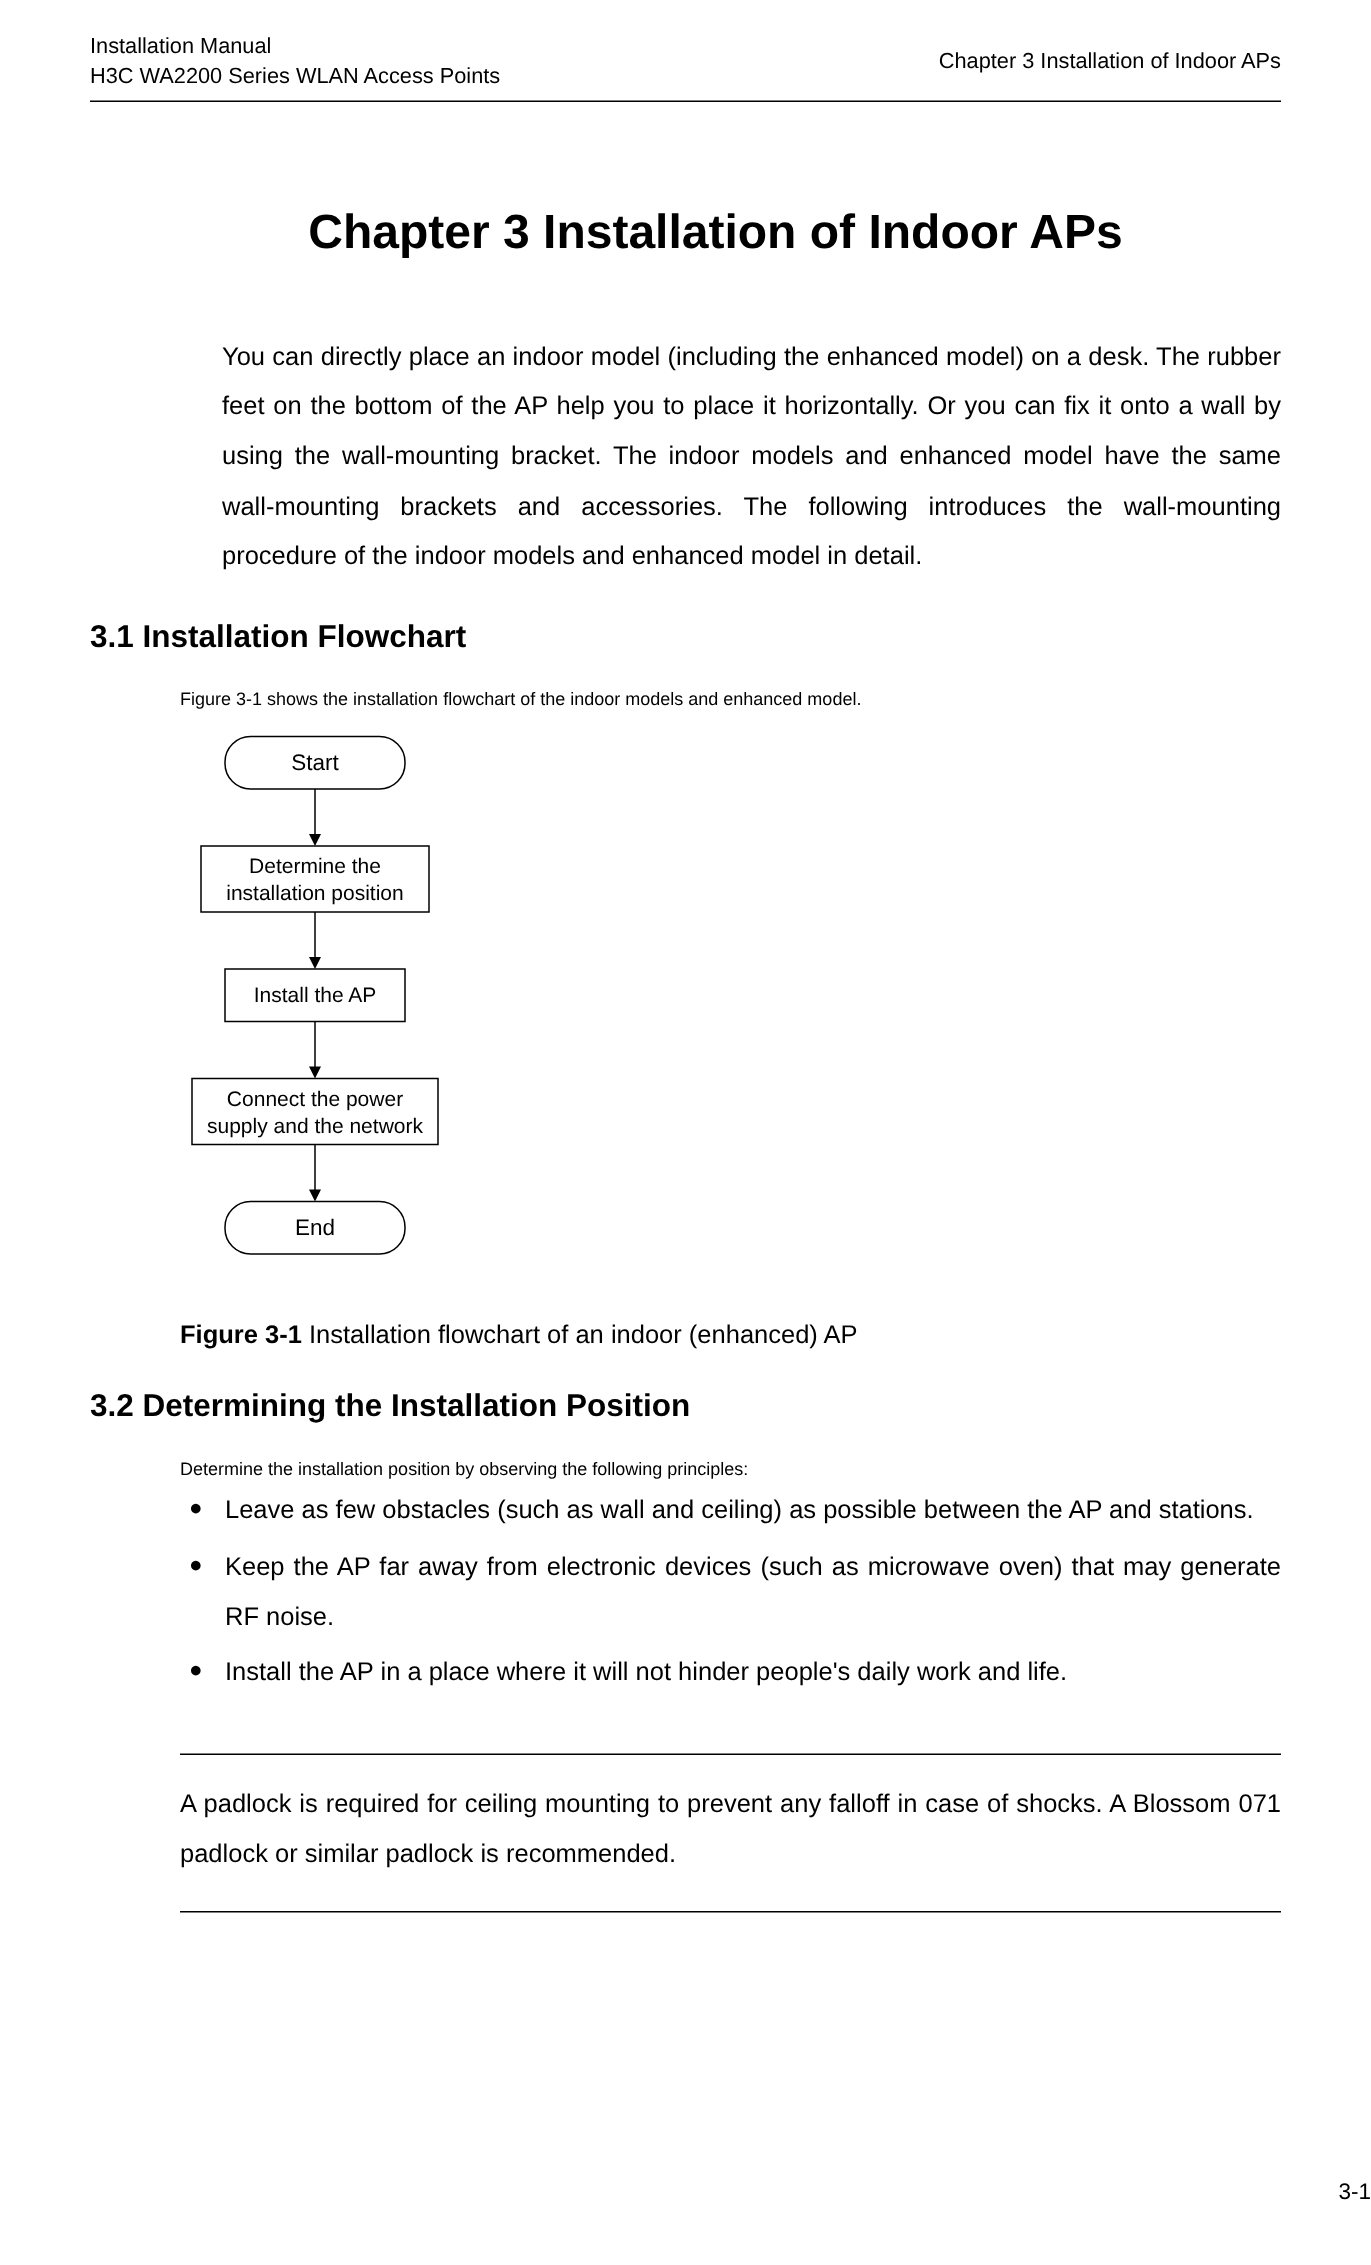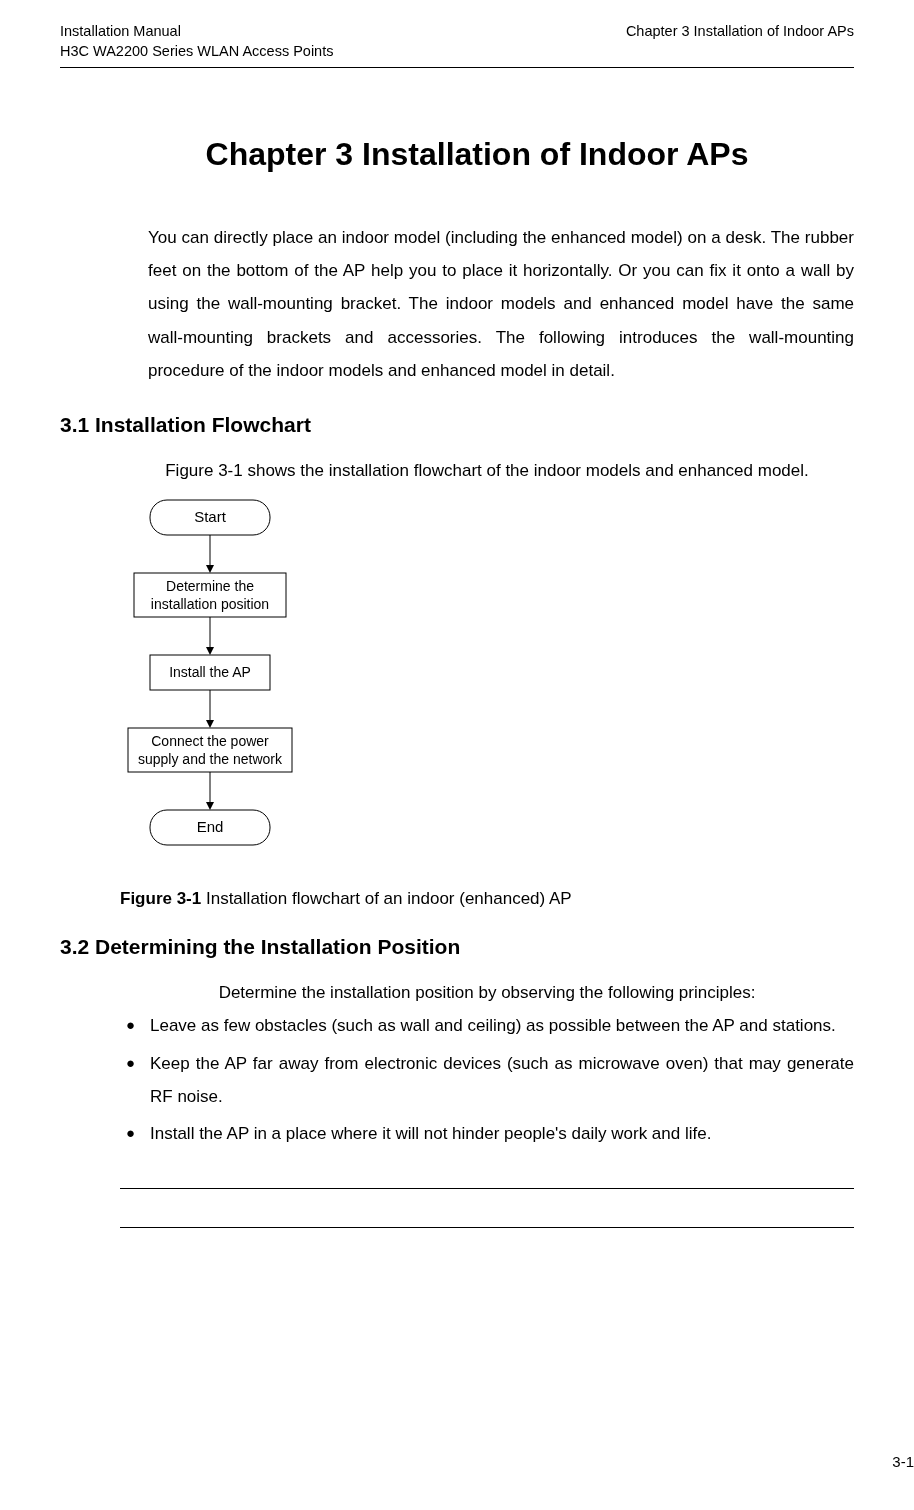--- a/index.html
+++ b/index.html
@@ -12,21 +12,21 @@
       background: #fff;
       color: #000;
       width: 914px;
       height: 1510px;
       position: relative;
       padding: 0 60px;
     }
     .header-bar {
       display: flex;
       justify-content: space-between;
-      align-items: flex-start;
+      align-items: center;
       padding-top: 22px;
       padding-bottom: 6px;
       border-bottom: 1px solid #000;
       font-size: 14.5px;
     }
     .header-left {
       line-height: 1.35;
     }
     .header-right {
       line-height: 1.35;
@@ -48,24 +48,23 @@
     }
     .section-heading {
       font-family: Arial, Helvetica, sans-serif;
       font-size: 21px;
       font-weight: bold;
       margin-top: 26px;
       margin-bottom: 18px;
     }
     .figure-ref {
       margin-left: 60px;
-      font-size: 17px;
+      font-size: 12px;
       line-height: 1.9;
       margin-top: 4px;
-      text-align: center;
     }
     .flowchart {
       margin-left: 60px;
       margin-top: 8px;
       margin-bottom: 14px;
       text-align: center;
     }
     .flowchart svg {
       display: block;
     }
@@ -198,15 +197,16 @@
     <span class="bullet">●</span>
     <span class="text">Keep the AP far away from electronic devices (such as microwave oven) that may generate RF noise.</span>
   </li>
   <li>
     <span class="bullet">●</span>
     <span class="text">Install the AP in a place where it will not hinder people's daily work and life.</span>
   </li>
 </ul>
 
 <div class="note-box">
+  <p class="note-text">A padlock is required for ceiling mounting to prevent any falloff in case of shocks. A Blossom 071 padlock or similar padlock is recommended.</p>
 </div>
 
 <div class="page-footer">3-1</div>
 
 </body></html>

